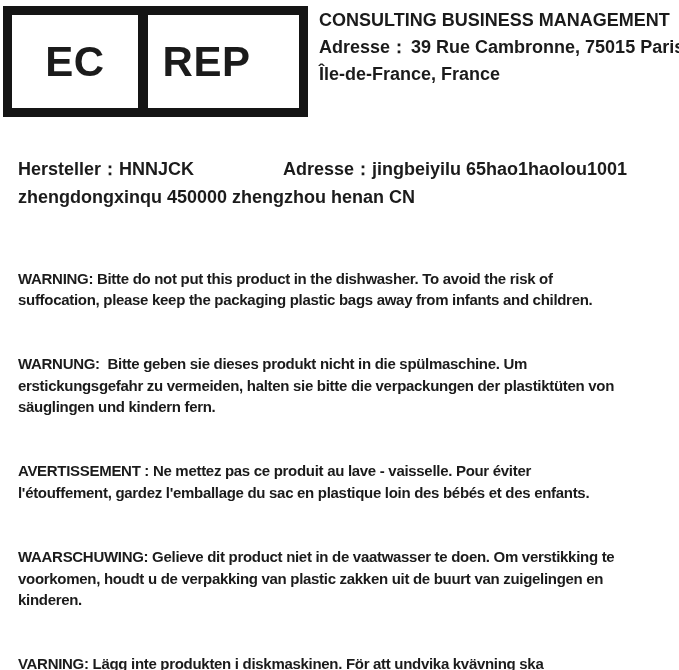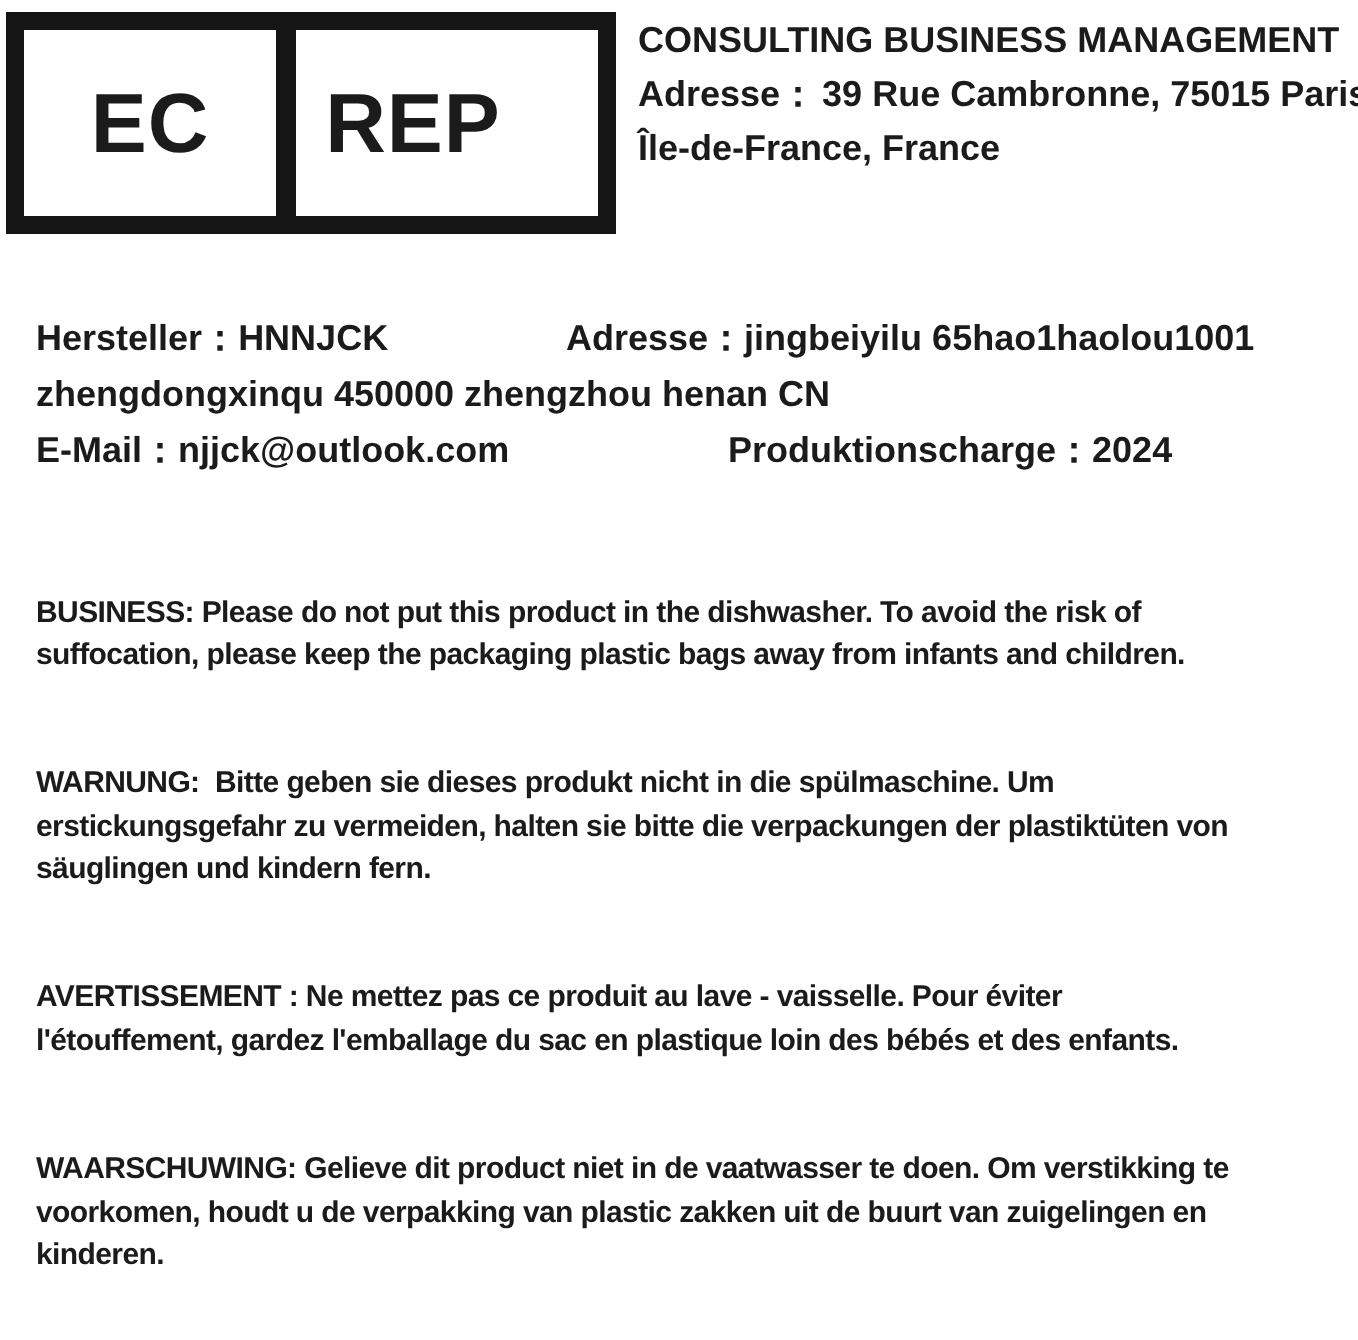--- a/index.html
+++ b/index.html
@@ -74,28 +74,24 @@
       <div>Île-de-France, France</div>
     </div>
   </div>
 
   <div class="mid">
     <div class="mid-row">
       <span>Hersteller：</span><span>HNNJCK</span>
       <span class="abs-adresse"><span>Adresse：</span><span>jingbeiyilu 65hao1haolou1001</span></span>
     </div>
     <div class="mid-row">zhengdongxinqu 450000 zhengzhou henan CN</div>
-    <div class="mid-row">
-      <span>E-Mail：</span><span>njjck@outlook.com</span>
-      <span class="abs-batch"><span>Produktionscharge：</span><span>2024</span></span>
-    </div>
   </div>
 
   <div class="warnings">
-    <div>BUSINESS: Please do not put this product in the dishwasher. To avoid the risk of
+    <div>WARNING: Bitte do not put this product in the dishwasher. To avoid the risk of
 suffocation, please keep the packaging plastic bags away from infants and children.</div>
     <div>WARNUNG:  Bitte geben sie dieses produkt nicht in die spülmaschine. Um
 erstickungsgefahr zu vermeiden, halten sie bitte die verpackungen der plastiktüten von
 säuglingen und kindern fern.</div>
     <div>AVERTISSEMENT : Ne mettez pas ce produit au lave - vaisselle. Pour éviter
 l'étouffement, gardez l'emballage du sac en plastique loin des bébés et des enfants.</div>
     <div>WAARSCHUWING: Gelieve dit product niet in de vaatwasser te doen. Om verstikking te
 voorkomen, houdt u de verpakking van plastic zakken uit de buurt van zuigelingen en
 kinderen.</div>
     <div>VARNING: Lägg inte produkten i diskmaskinen. För att undvika kvävning ska

